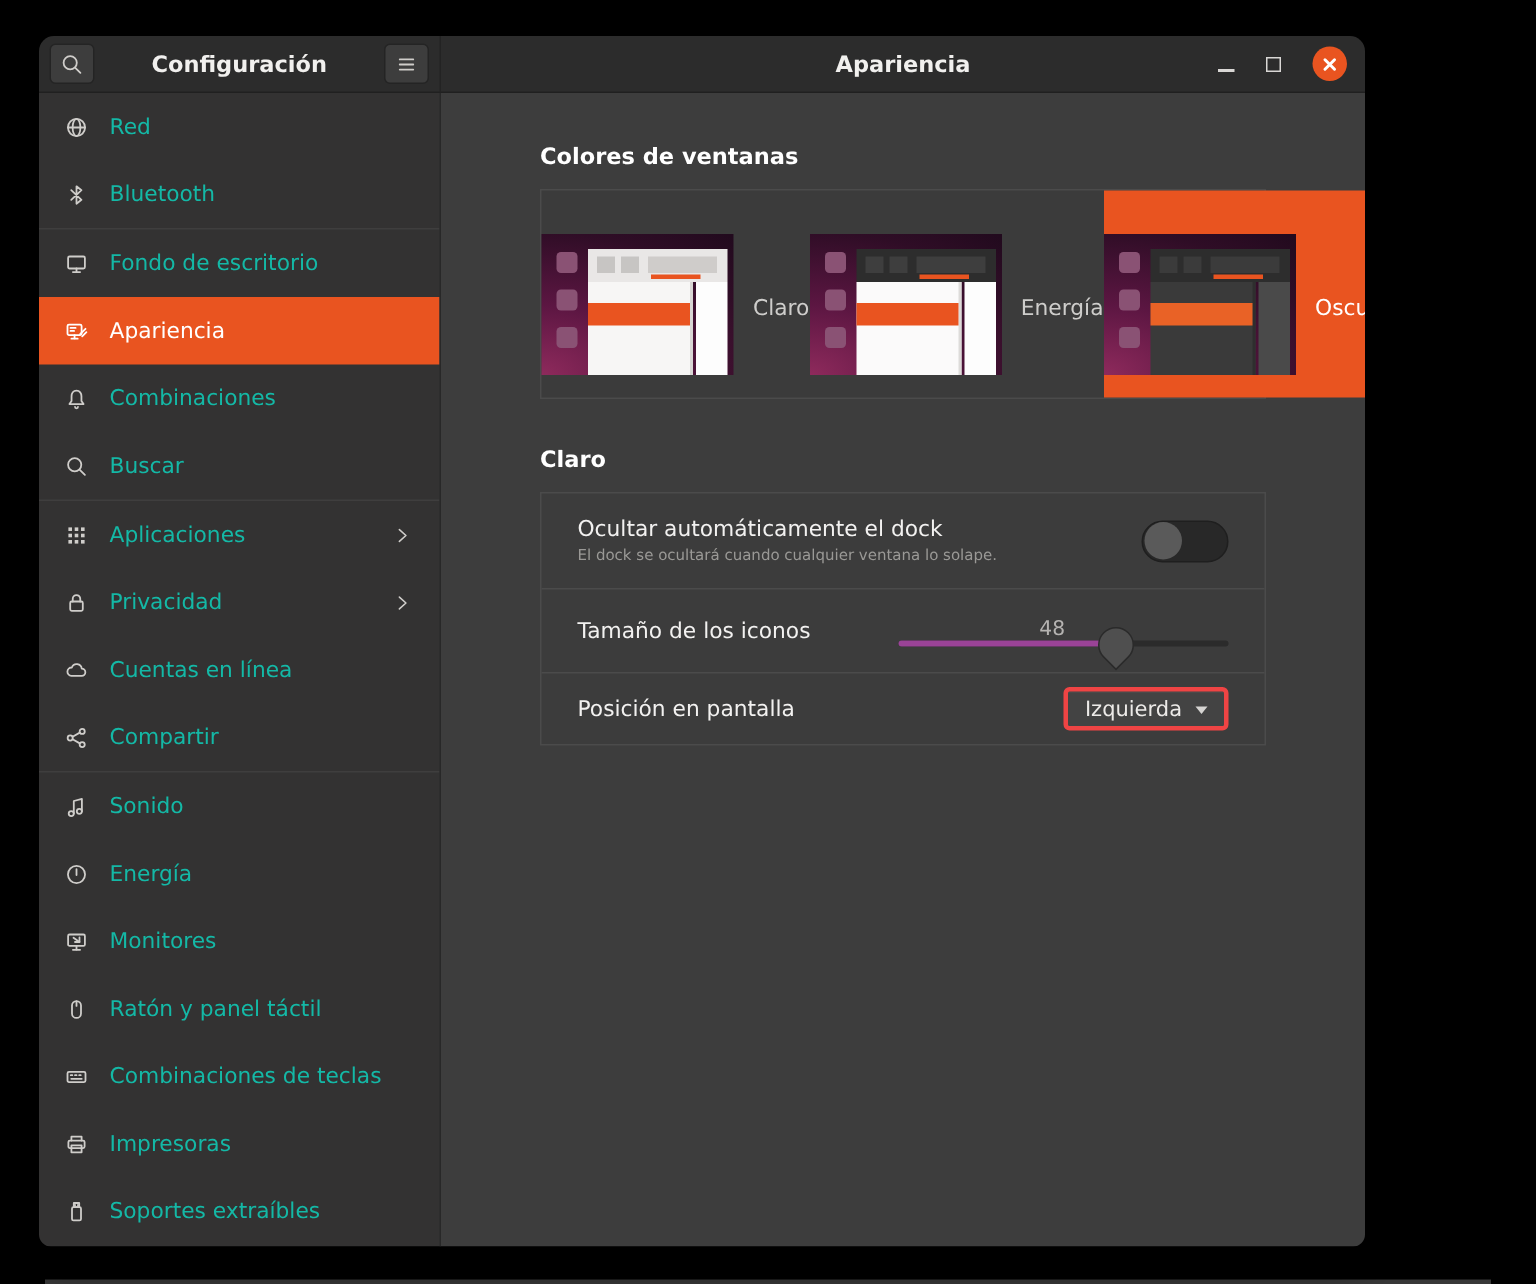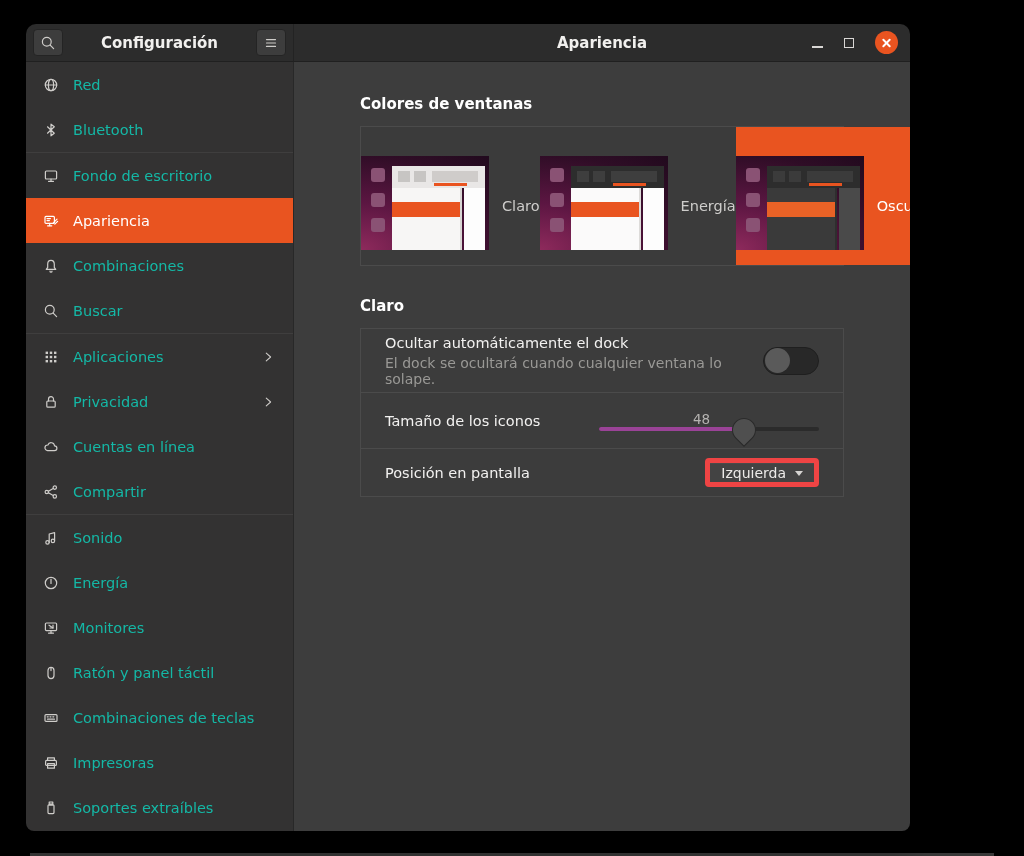--- a/index.html
+++ b/index.html
@@ -99,37 +99,37 @@
   .thumb.oscuro .mw-bar { background:#e96226; }
 
   .dock-title { margin-top:31px; }
   .dock-panel { margin-top:13px; border:1px solid #4b4b4b; background:#3c3c3c; }
   .dock-row { display:flex; align-items:center; padding:0 24px; border-top:1px solid #4b4b4b; }
   .dock-row:first-child { border-top:none; }
   .row-autohide { height:63px; }
   .row-iconsize { height:56px; }
   .row-position { height:48px; }
   .row-title { font-size:14.5px; color:#f2f1f0; }
-  .row-sub { font-size:14px; color:#9a9996; margin-top:4px; }
+  .row-sub { font-size:10px; color:#9a9996; margin-top:4px; }
 
   .toggle { margin-left:auto; width:58px; height:28px; border-radius:14px; background:#282828; border:1px solid #1f1f1f; position:relative; }
   .toggle .knob { position:absolute; left:1px; top:0.5px; width:25px; height:25px; border-radius:50%; background:#5a5a5a; }
 
   .slider-group { margin-left:auto; display:flex; align-items:center;flex-direction:column; }
   .slider-value { font-size:13.5px; color:#b5b3b1; margin-right:15px; }
   .slider-track { position:relative; width:220px; height:4px; border-radius:2px; background:#2b2b2b; }
   .slider-fill { position:absolute; left:0; top:0; bottom:0; border-radius:2px; background:#9a4397; }
   .slider-handle {
     position:absolute; top:50%; width:24px; height:24px; background:#4f4f4f; border:1px solid #2a2a2a;
     border-radius:50% 50% 0 50%; transform:translate(-50%,-46%) rotate(45deg);
   }
 
   .dropdown {
     margin-left:auto; height:29px; min-width:95px; padding:0 11px; border-radius:4px;
-    background:#434343; border:5px solid #ef4444; display:flex; align-items:center; gap:9px; justify-content:center;
+    background:#434343; border:3px solid #ef4444; display:flex; align-items:center; gap:9px; justify-content:center;
     box-shadow:inset 0 1px 0 rgba(255,255,255,.04);
   }
   .dropdown .dd-label { font-size:14px; color:#eceae8; }
   .dd-arrow { width:0; height:0; border-left:4.5px solid transparent; border-right:4.5px solid transparent; border-top:5.5px solid #d6d4d2; margin-top:2px; }
 </style>
 </head>
 <body>
 
 <div class="screen">
   <div class="behind-strip"></div>

